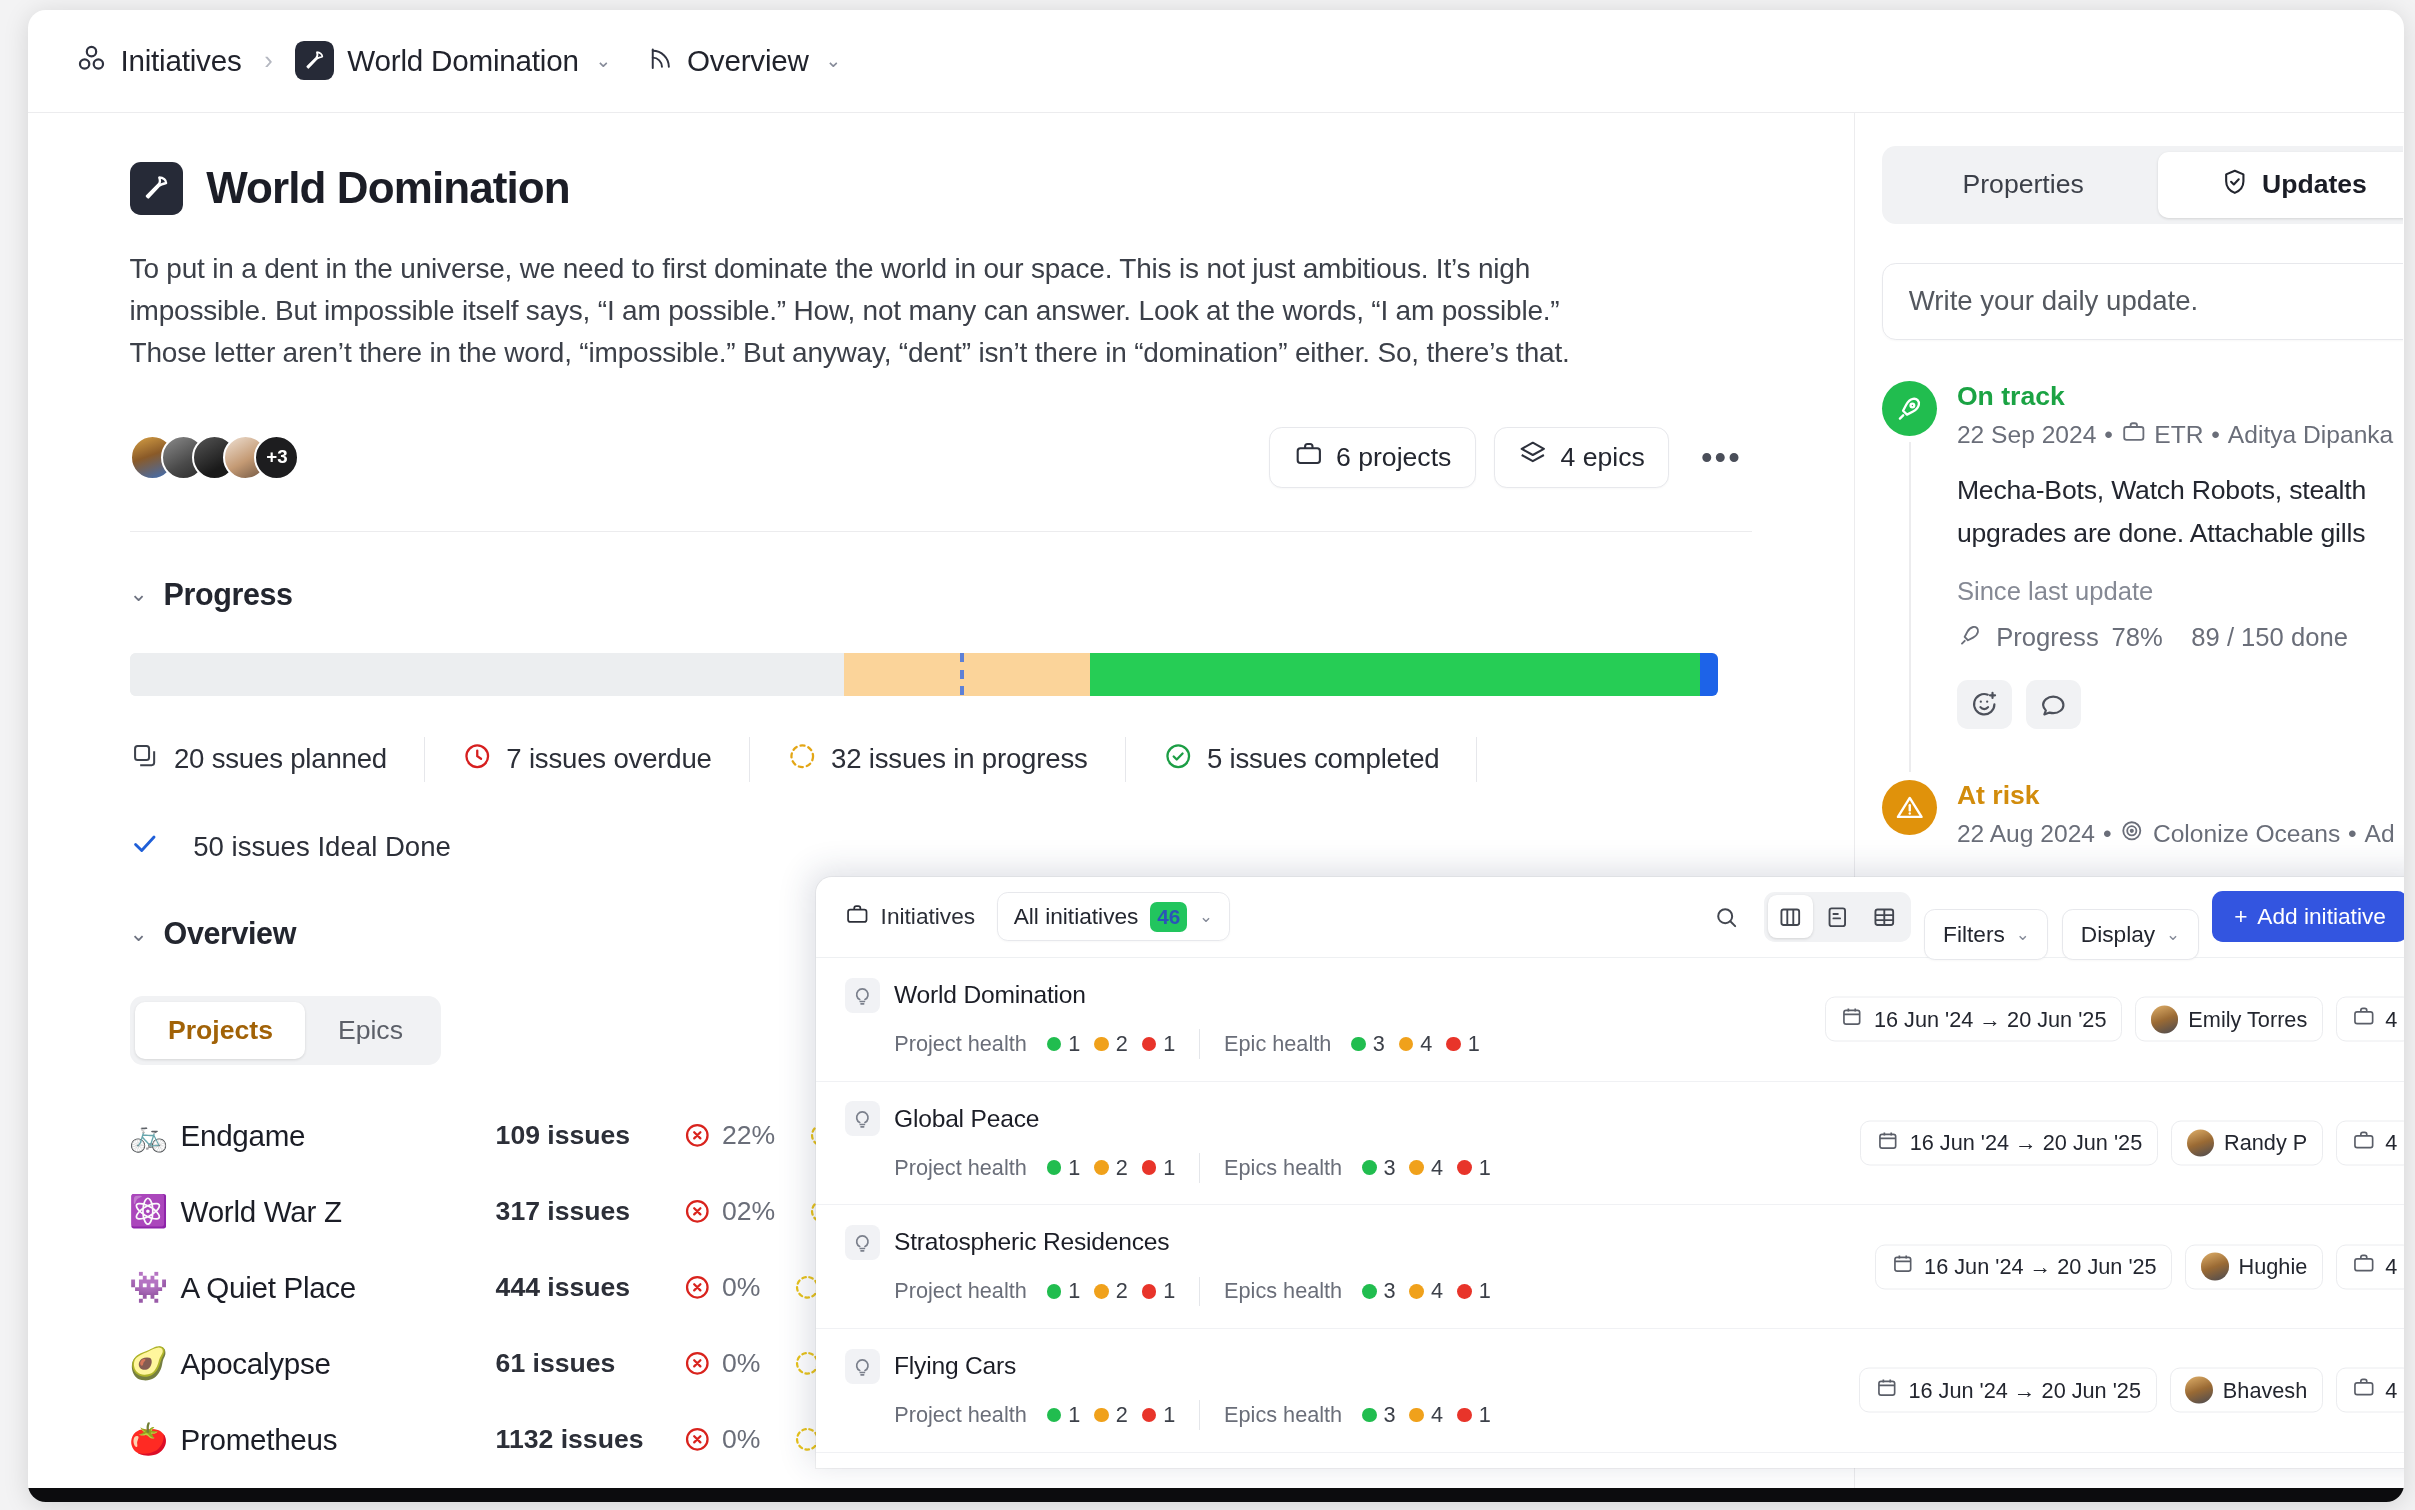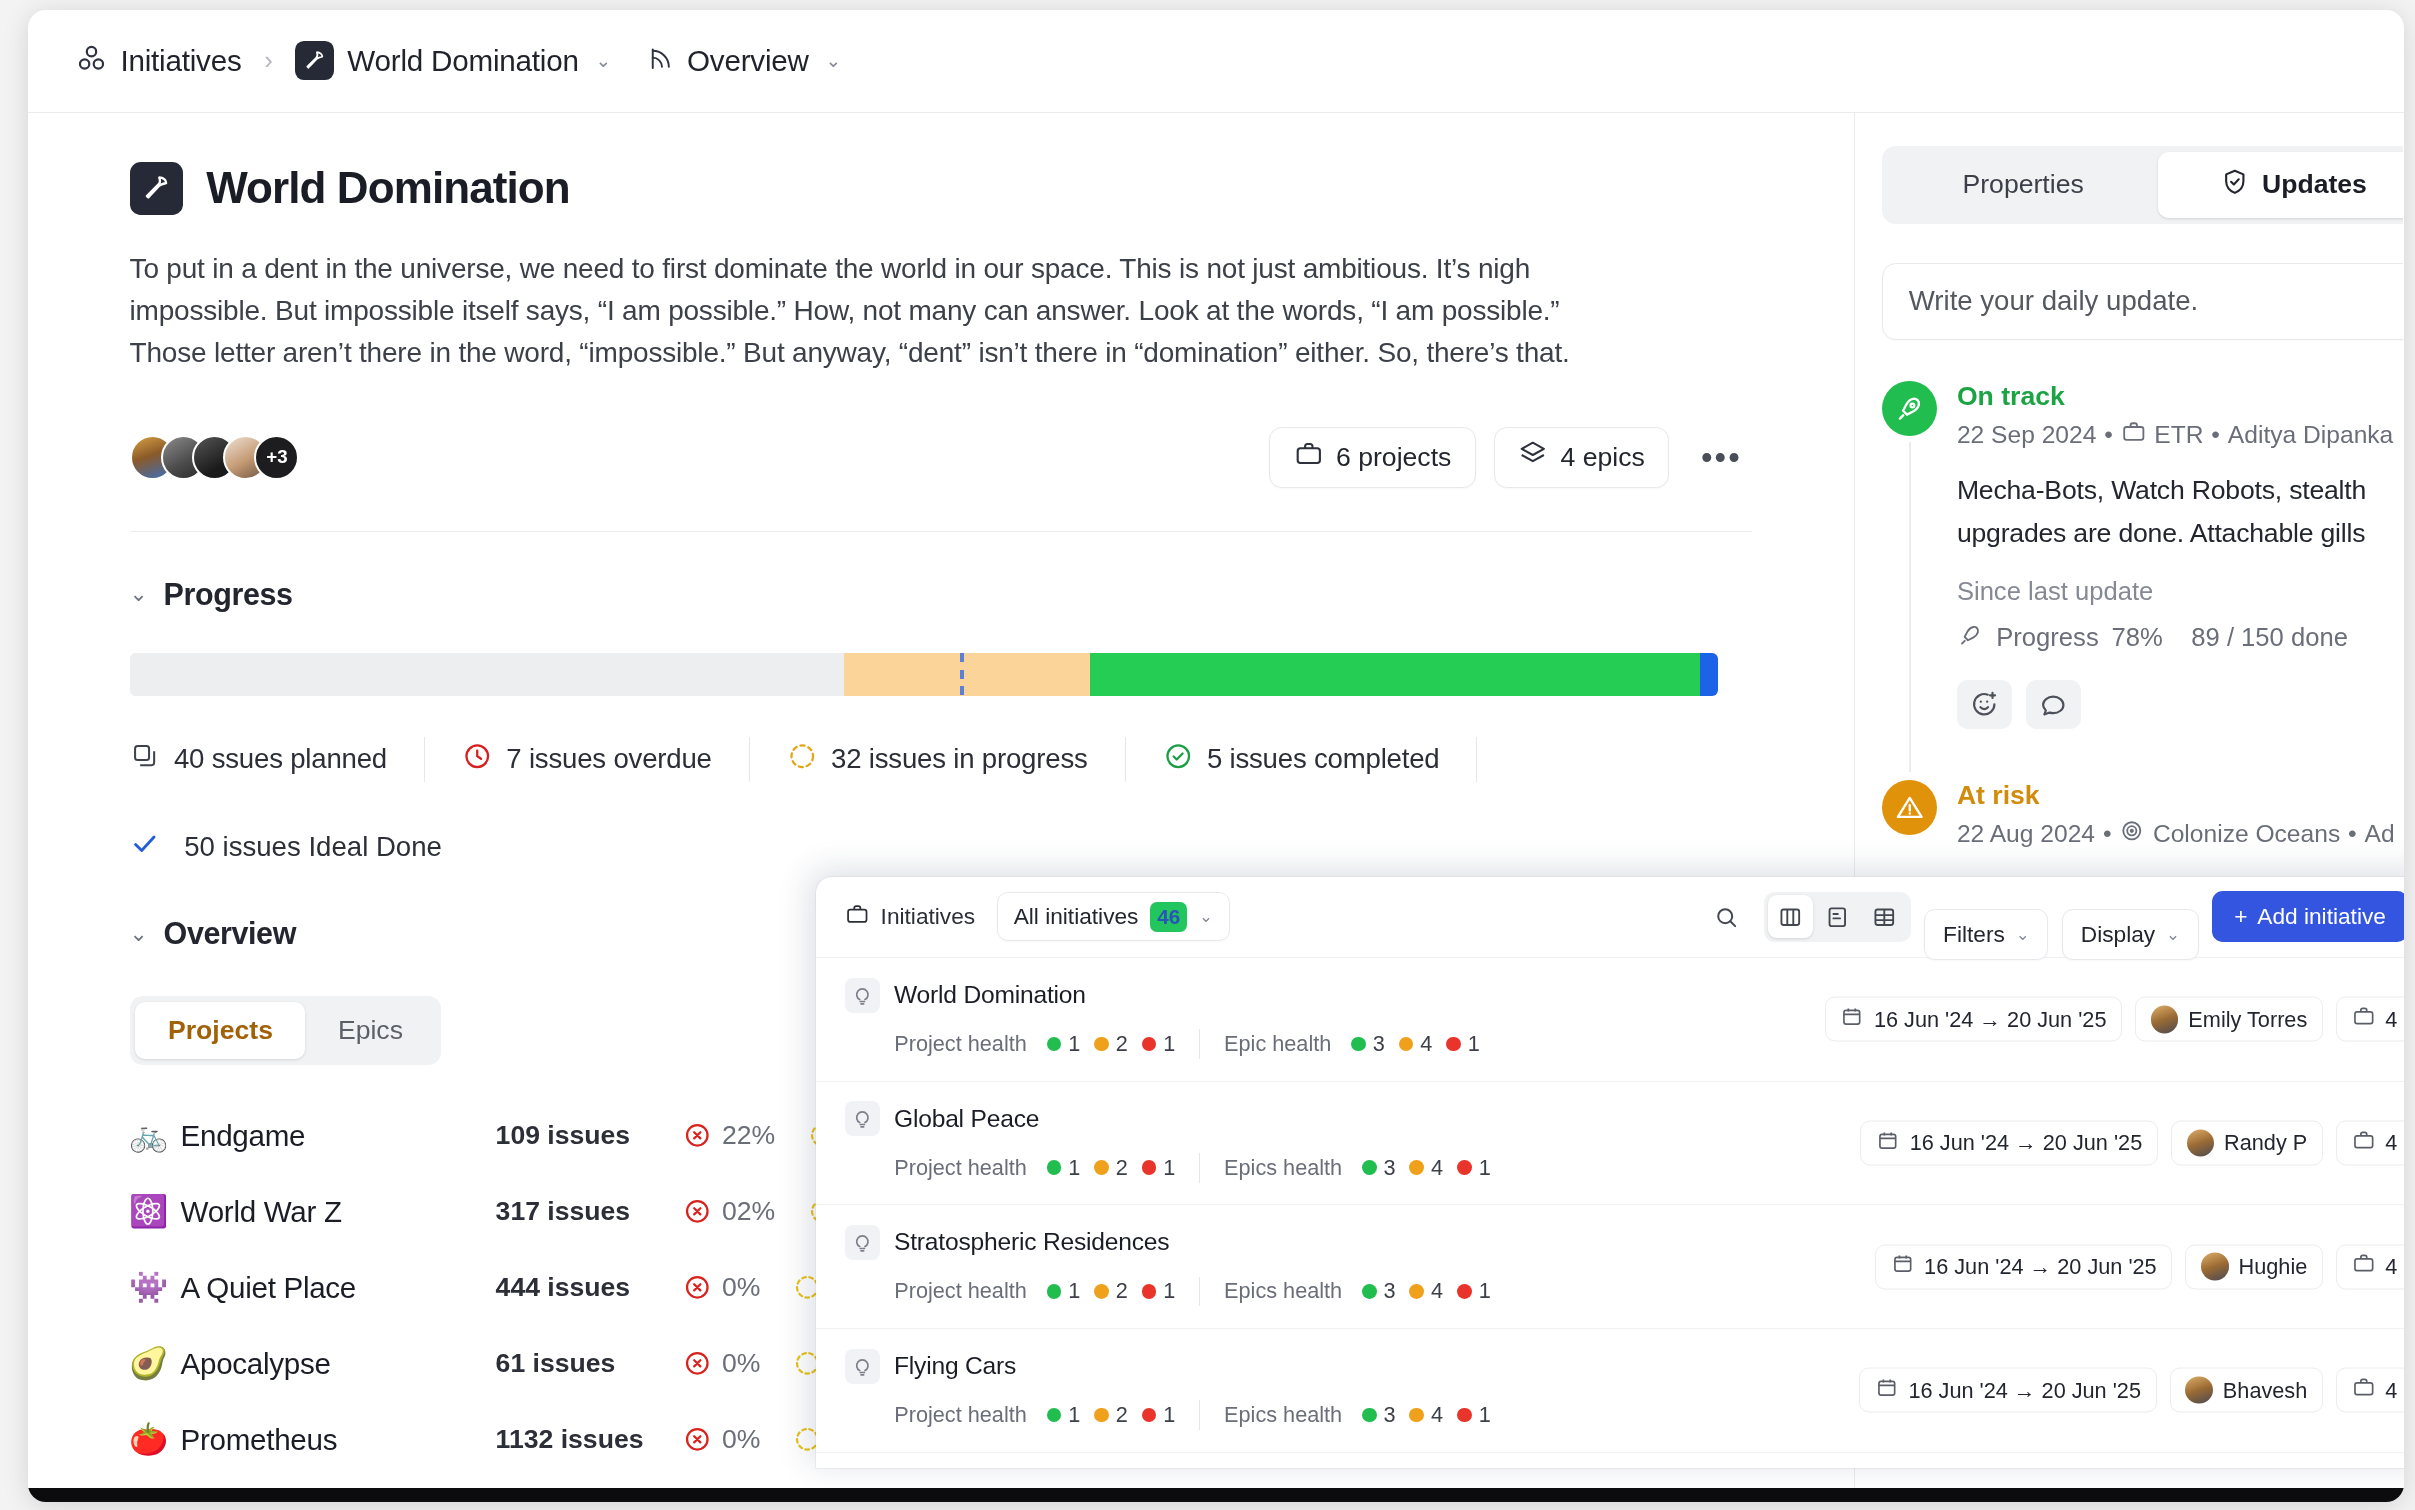--- a/index.html
+++ b/index.html
@@ -138,21 +138,21 @@
   .stat {
     display: flex; align-items: center; gap: 13.8px;
     padding: 0 37px; height: 45px;
     border-right: 1.5px solid #e6e7eb;
     font-size: 27.6px; color: #2c2f38; letter-spacing: -0.2px;
     white-space: nowrap;
   }
   .stat:first-child { padding-left: 0; }
   .stat svg { width: 30.5px; height: 30.5px; flex: none; }
   .ideal-row {
-    display: flex; align-items: center; gap: 25px;
+    display: flex; align-items: center; gap: 34px;
     margin-top: 47px; font-size: 27.6px; color: #2c2f38;
   }
   .ideal-row svg { width: 29.6px; height: 29.6px; color: #1f5fd8; }
 
   
   .ov-head { margin-top: 51px; }
   .segmented {
     display: inline-flex; background: #f1f2f4; border-radius: 12.8px;
     padding: 5.9px; margin-top: 3.9px;
   }
@@ -441,21 +441,21 @@
         </div>
 
         <div class="stats">
           <div class="stat">
             <span>
               <svg viewBox="0 0 24 24" fill="none" stroke="#3d424c" stroke-width="1.6" stroke-linejoin="round">
                 <rect x="4" y="4" width="11" height="11" rx="2"></rect>
                     <path d="M8 19h9a2 2 0 0 0 2-2V8"></path>
               </svg>
             </span>
-            <span>40 ssues planned</span>
+            <span>20 ssues planned</span>
           </div>
           <div class="stat">
             <span>
               <svg viewBox="0 0 24 24" fill="none" stroke="#d61f1f" stroke-width="1.8" stroke-linecap="round">
                 <circle cx="12" cy="12" r="8.5"></circle>
                     <path d="M12 7.5V12l3 2"></path>
               </svg>
             </span>
             <span>7 issues overdue</span>
           </div>

